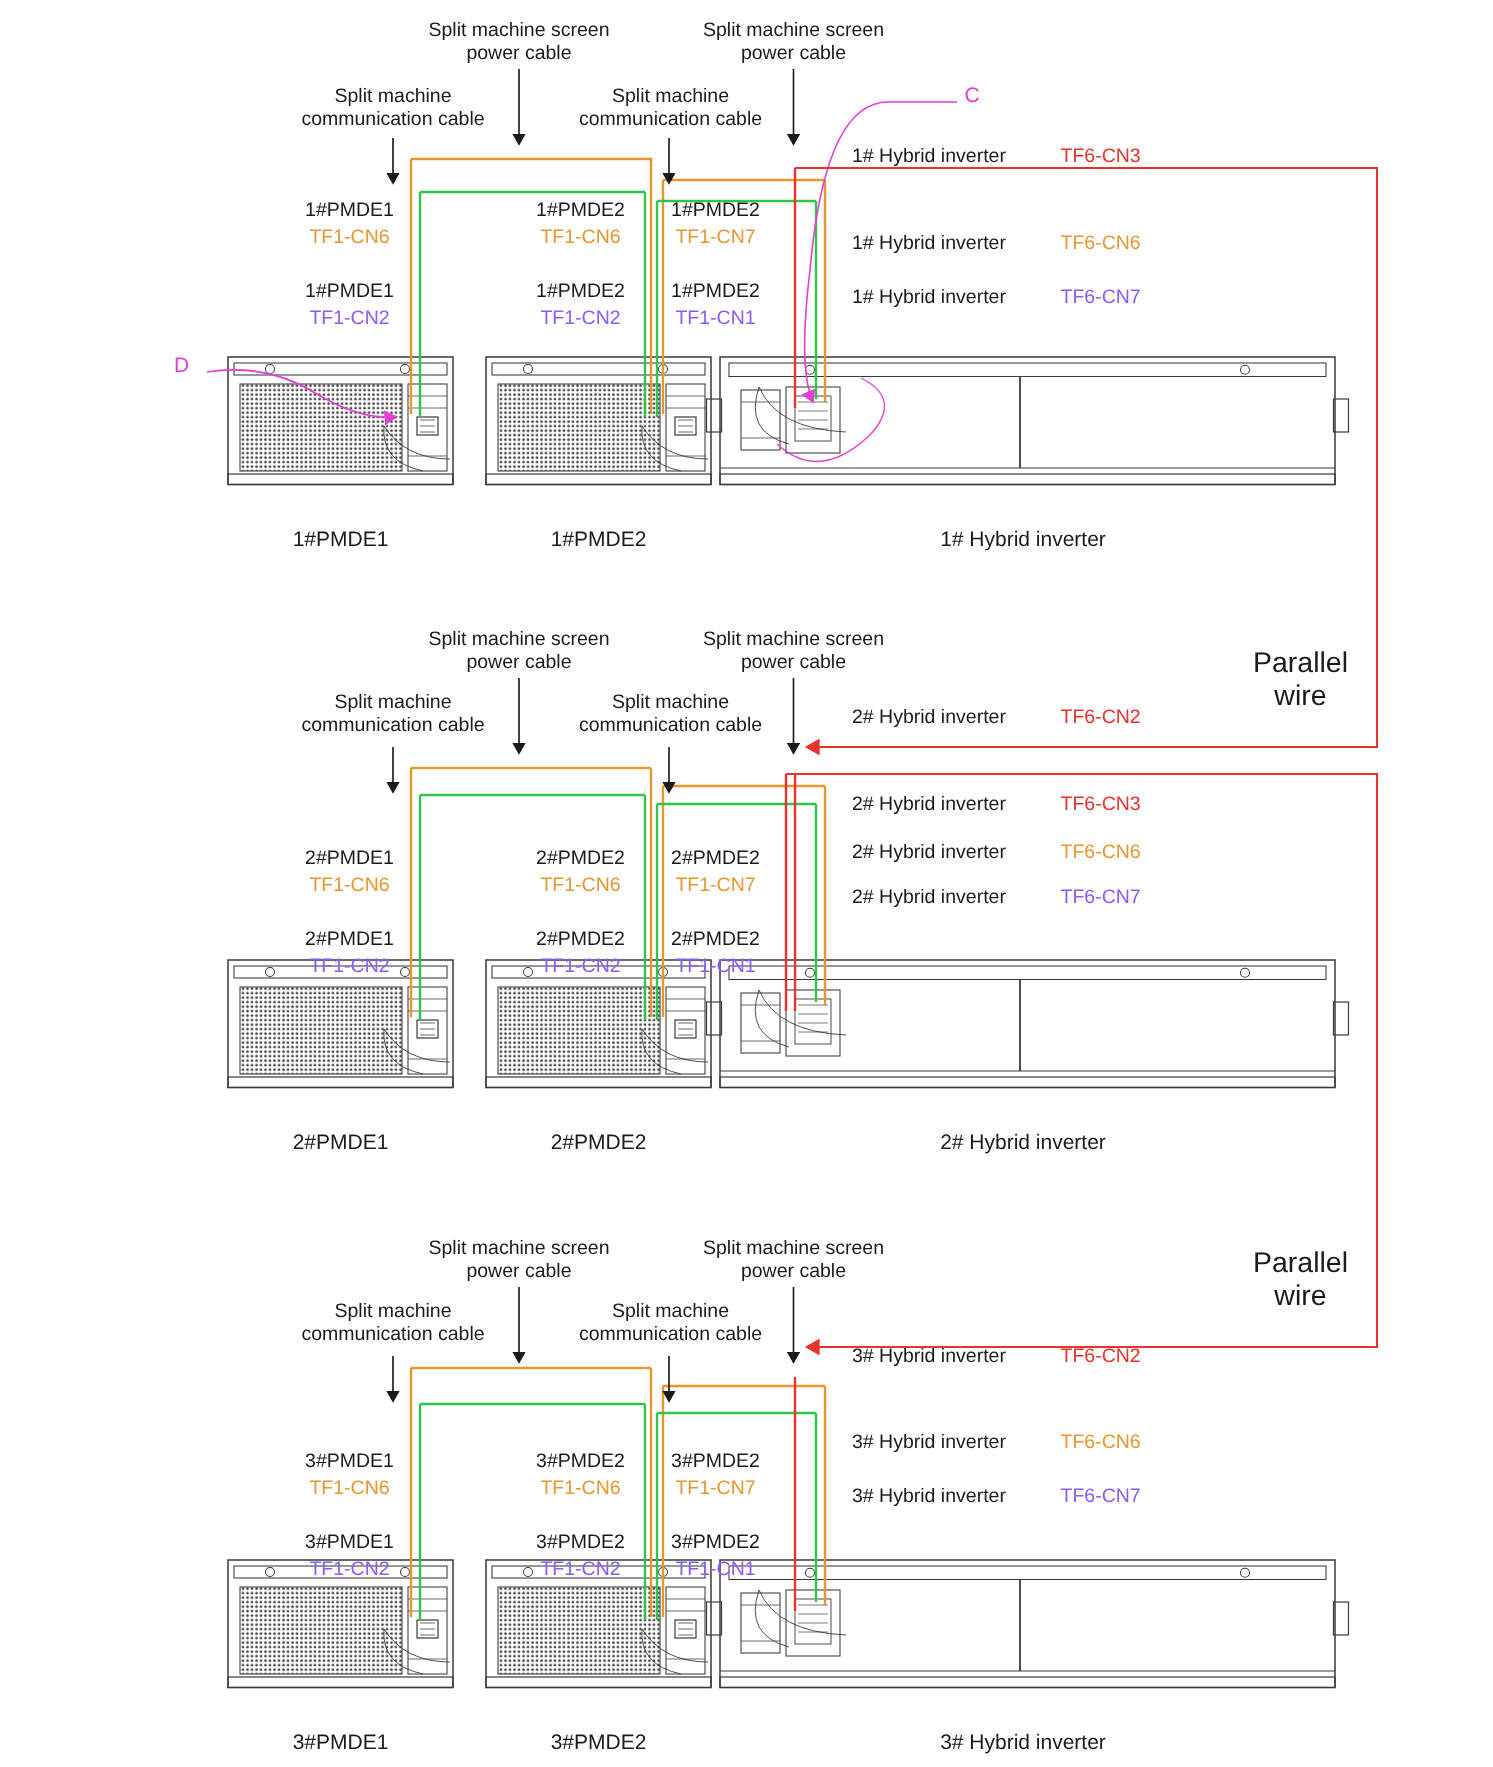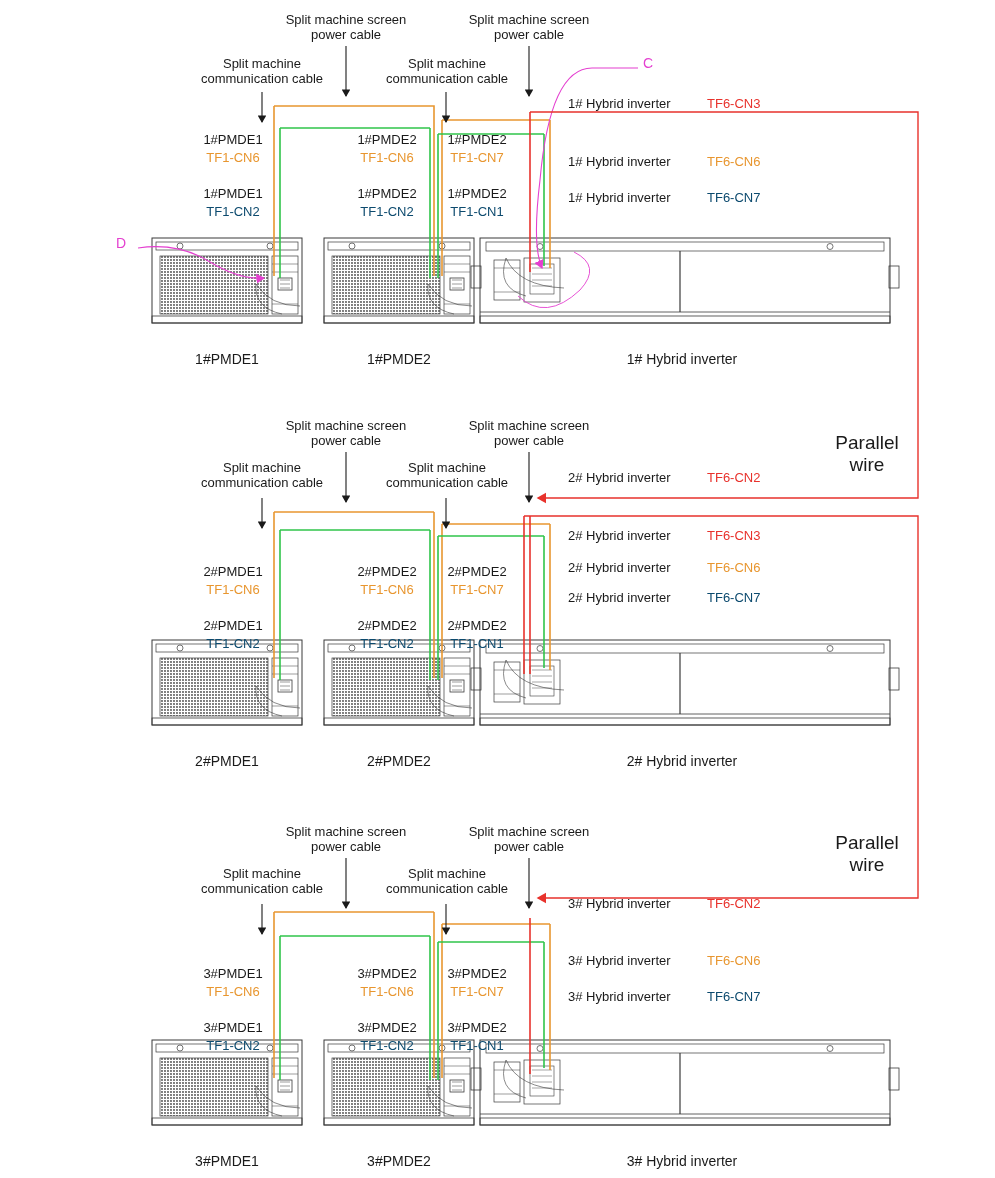--- a/index.html
+++ b/index.html
@@ -9,21 +9,21 @@
     font-family:"Liberation Sans", sans-serif;
     color:#1a1a1a;
     position:relative;
     overflow:hidden;
   }
   #stage{position:absolute;left:2px;top:0;width:995px;height:832px;}
   svg.layer{position:absolute;left:0;top:0;width:995px;height:1178px;overflow:visible;}
   .lbl{position:absolute;font-size:13px;line-height:15px;white-space:pre;color:#1a1a1a;}
   .lbl.c{text-align:center;}
   .orange{color:#e8962f;}
-  .green{color:#0c4a6e;}
+  .green{color:#8b5cf6;}
   .red{color:#e8322c;}
   .magenta{color:#e43fd0;}
   .unit-name{font-size:14px;}
   .parallel{font-size:19px;line-height:22px;text-align:center;color:#1a1a1a;}
 </style>
 </head>
 <body>
 
 <div id="stage">
 

